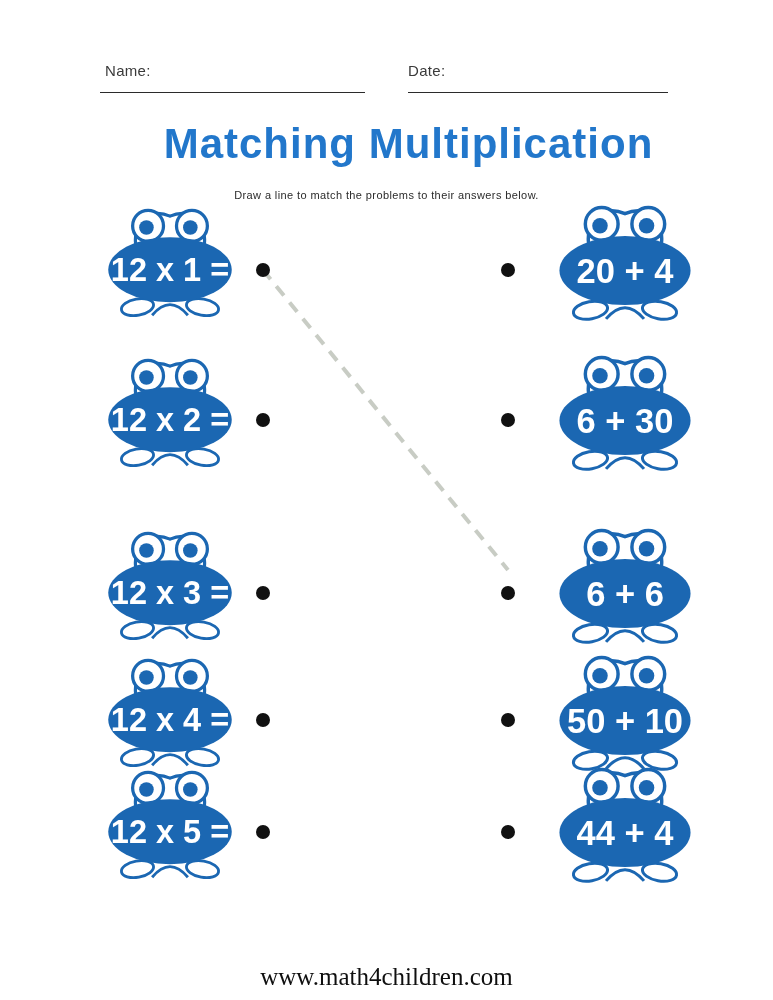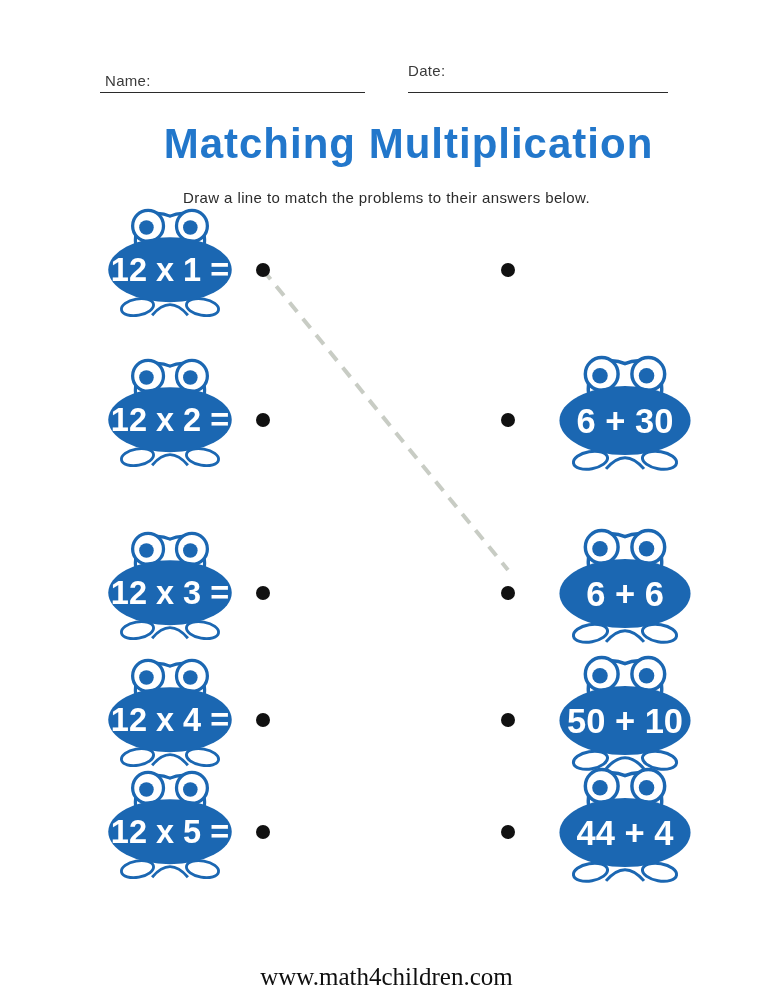--- a/index.html
+++ b/index.html
@@ -26,21 +26,21 @@
   .title{
     position:absolute;left:0;right:0;top:120px;
     text-align:center;
     font-size:42px;font-weight:800;letter-spacing:1px;
     color:var(--title-blue);
     margin-left:44px;
   }
   .subtitle{
     position:absolute;left:0;right:0;top:189px;
     text-align:center;
-    font-size:15px;color:#2b2b2b;letter-spacing:.4px;
+    font-size:11px;color:#2b2b2b;letter-spacing:.4px;
   }
   .match-area{position:absolute;left:0;top:0;width:773px;height:824px;}
   .row{position:absolute;left:0;width:773px;height:114px;}
   .frog{position:absolute;top:-5px;}
   .frog.frog-left{left:105px;width:130px;height:114px;}
   .frog.frog-right{left:556px;width:138px;height:121px;top:-8px;}
   .frog svg{display:block;width:100%;height:auto;}
   .frog-body-text{
     font-family:"Liberation Sans",sans-serif;
     font-weight:bold;fill:#ffffff;
@@ -57,21 +57,21 @@
     text-align:center;
     font-family:"Liberation Serif",serif;
     font-size:25px;color:#0f0f0f;
   }
 </style>
 </head>
 <body>
 
 <div class="page">
 
-  <span class="field-label" style="left:105px;top:72px">Name:</span>
+  <span class="field-label" style="left:105px;top:62px">Name:</span>
   <div class="field-line" style="left:100px;top:92px;width:265px"></div>
 
   <span class="field-label" style="left:408px;top:62px">Date:</span>
   <div class="field-line" style="left:408px;top:92px;width:260px"></div>
 
   <div class="title">Matching Multiplication</div>
   <div class="subtitle">Draw a line to match the problems to their answers below.</div>
 
   <div class="match-area" id="match-area">
     <svg class="connector-layer" id="connector-layer" width="773" height="1000" viewBox="0 0 773 1000">
@@ -92,20 +92,36 @@
         <circle cx="51" cy="24" r="9" fill="var(--frog-blue)"></circle>
         <circle cx="105" cy="24" r="9" fill="var(--frog-blue)"></circle>
         <ellipse cx="80" cy="76" rx="76" ry="40" fill="var(--frog-blue)"></ellipse>
         <text class="frog-body-text problem-text" x="80" y="90" font-size="40" text-anchor="middle">12 x 1 =</text>
       </svg>
     </div>
 
     <div class="dot dot-left"></div>
     <div class="dot dot-right"></div>
 
+    <div class="frog frog-right">
+      <svg viewBox="0 0 160 140">
+        <g stroke="var(--frog-blue)" stroke-width="4" fill="#ffffff">
+          <path d="M44,16 C34,34 36,52 46,60 L114,60 C124,52 126,34 116,16 C106,6 94,4 80,10 C66,4 54,6 44,16 Z"></path>
+          <circle cx="53" cy="22" r="19"></circle>
+          <circle cx="107" cy="22" r="19"></circle>
+          <ellipse cx="40" cy="122" rx="20" ry="10" transform="rotate(-10 40 122)" stroke-width="3.5"></ellipse>
+          <ellipse cx="120" cy="122" rx="20" ry="10" transform="rotate(10 120 122)" stroke-width="3.5"></ellipse>
+          <path d="M58,132 Q80,106 102,132" stroke-width="3.5"></path>
+        </g>
+        <circle cx="51" cy="24" r="9" fill="var(--frog-blue)"></circle>
+        <circle cx="105" cy="24" r="9" fill="var(--frog-blue)"></circle>
+        <ellipse cx="80" cy="76" rx="76" ry="40" fill="var(--frog-blue)"></ellipse>
+        <text class="frog-body-text answer-text" x="80" y="90" font-size="40" text-anchor="middle">20 + 4</text>
+      </svg>
+    </div>
   </div>
 
   <div class="row" style="top: 363px;">
     <div class="frog frog-left">
       <svg viewBox="0 0 160 140">
         <g stroke="var(--frog-blue)" stroke-width="4" fill="#ffffff">
           <path d="M44,16 C34,34 36,52 46,60 L114,60 C124,52 126,34 116,16 C106,6 94,4 80,10 C66,4 54,6 44,16 Z"></path>
           <circle cx="53" cy="22" r="19"></circle>
           <circle cx="107" cy="22" r="19"></circle>
           <ellipse cx="40" cy="122" rx="20" ry="10" transform="rotate(-10 40 122)" stroke-width="3.5"></ellipse>

